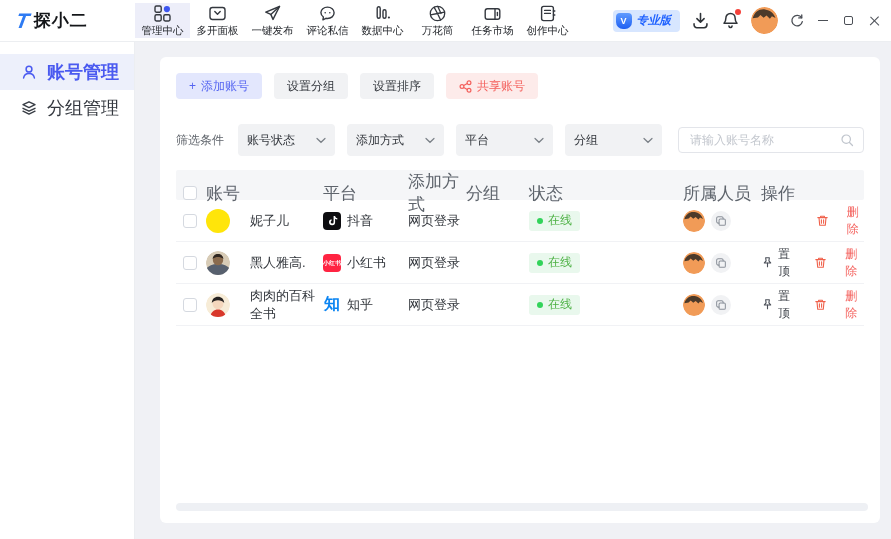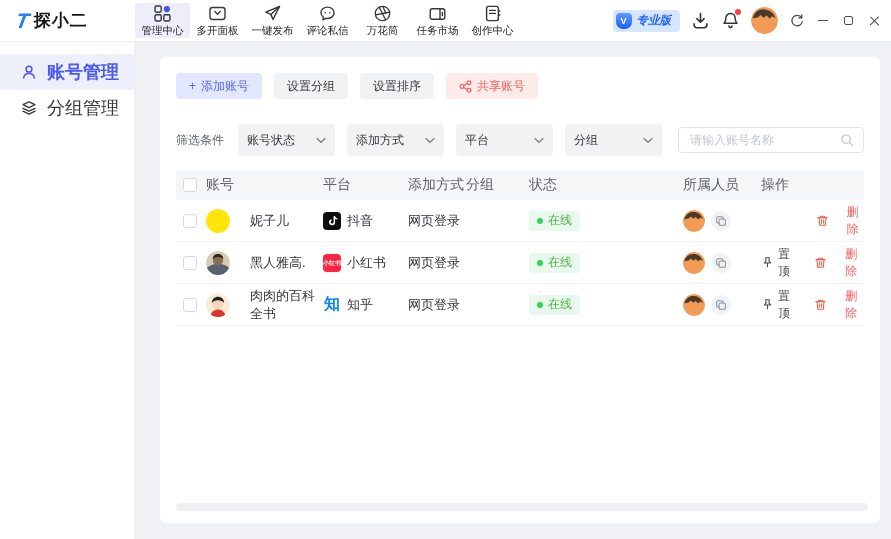--- a/index.html
+++ b/index.html
@@ -51,21 +51,21 @@
   
   .filters { display:flex; align-items:center; gap:12px; margin-top:25px; }
   .filter-label { font-size:12px; color:#60656c; margin-right:2px; }
   .dropdown { width:97px; height:26px; background:#f1f2f4; border-radius:4px; display:flex; align-items:center; justify-content:space-between; padding:16px 9px; font-size:12px; color:#33373d; cursor:pointer; }
   .search { margin-left:auto; width:186px; height:26px; border:1px solid #e3e5ea; border-radius:4px; display:flex; align-items:center; gap:6px; padding:0 9px; background:#fff; }
   .search input { border:none; outline:none; flex:1; min-width:0; font-size:12px; color:#33373d; font-family:inherit; background:transparent; }
   .search input::placeholder { color:#c3c7ce; }
   
   .table { margin-top:14px; }
   .thead,.trow { display:grid; grid-template-columns:30px 117px 85px 58px 63px 154px 78px 1fr; align-items:center; }
-  .thead { height:30px; background:#f5f6f8; border-radius:2px; font-size:14px; color:#5e646c; }
+  .thead { height:30px; background:#f5f6f8; border-radius:2px; font-size:17px; color:#5e646c; }
   .trow { height:42px; border-bottom:1px solid #f1f2f5; font-size:13px; color:#33373d; }
   .cb { width:14px; height:14px; border:1px solid #d5d9e0; border-radius:3px; background:#fff; margin-left:7px; cursor:pointer; }
   .cell-account { display:flex; align-items:center; gap:20px; }
   .row-avatar { width:24px; height:24px; border-radius:50%; overflow:hidden; flex:none; }
   .av-yellow { background:#ffe50a; }
   .cell-platform { display:flex; align-items:center; gap:6px; }
   .pf-ico { width:18px; height:18px; border-radius:4px; display:flex; align-items:center; justify-content:center; flex:none; }
   .pf-douyin { background:#0d0d10; }
   .pf-xhs { background:#ff2442; color:#fff; font-size:6px; font-weight:700; line-height:1; }
   .pf-zhihu { color:#0c85f2; font-weight:800; font-size:16px; }
@@ -124,20 +124,30 @@
       </div>
       <div class="nav-item">
         <span class="nav-ico">
           <svg width="19" height="19" viewBox="0 0 19 19" fill="none" stroke="#34383f" stroke-width="1.4" stroke-linecap="round" stroke-linejoin="round">
               <path d="M9.5 3.1c-3.7 0-6.6 2.4-6.6 5.5 0 1.8 1 3.4 2.5 4.4l-.5 2.8 3-1.5c.5.1 1 .2 1.6.2 3.7 0 6.6-2.5 6.6-5.7s-2.9-5.7-6.6-5.7z"></path>
               <circle cx="7.2" cy="8.7" r=".8" fill="#34383f" stroke="none"></circle>
               <circle cx="11.8" cy="8.7" r=".8" fill="#34383f" stroke="none"></circle>
             </svg>
         </span>
         <span class="nav-label">评论私信</span>
+      </div>
+      <div class="nav-item">
+        <span class="nav-ico">
+          <svg width="19" height="19" viewBox="0 0 19 19" fill="none" stroke="#34383f" stroke-width="1.4" stroke-linecap="round" stroke-linejoin="round">
+              <rect x="4.2" y="2.8" width="3" height="11.4" rx="1.5"></rect>
+              <rect x="10" y="5.8" width="3" height="8.4" rx="1.5"></rect>
+              <rect x="14.8" y="12.4" width="2.2" height="2.2" rx="1.1" fill="#34383f" stroke="none"></rect>
+            </svg>
+        </span>
+        <span class="nav-label">数据中心</span>
       </div>
       <div class="nav-item">
         <span class="nav-ico">
           <svg width="19" height="19" viewBox="0 0 19 19" fill="none" stroke="#34383f" stroke-width="1.3" stroke-linecap="round" stroke-linejoin="round">
               <circle cx="9.5" cy="9.5" r="7.2"></circle>
               <path d="M9.8 2.4 13 9.5M16.6 8.2l-7.1 1.3M12.6 16 9.5 9.5M2.5 10.8l7-1.3M6.2 3.4l3.3 6.1"></path>
             </svg>
         </span>
         <span class="nav-label">万花筒</span>
       </div>

